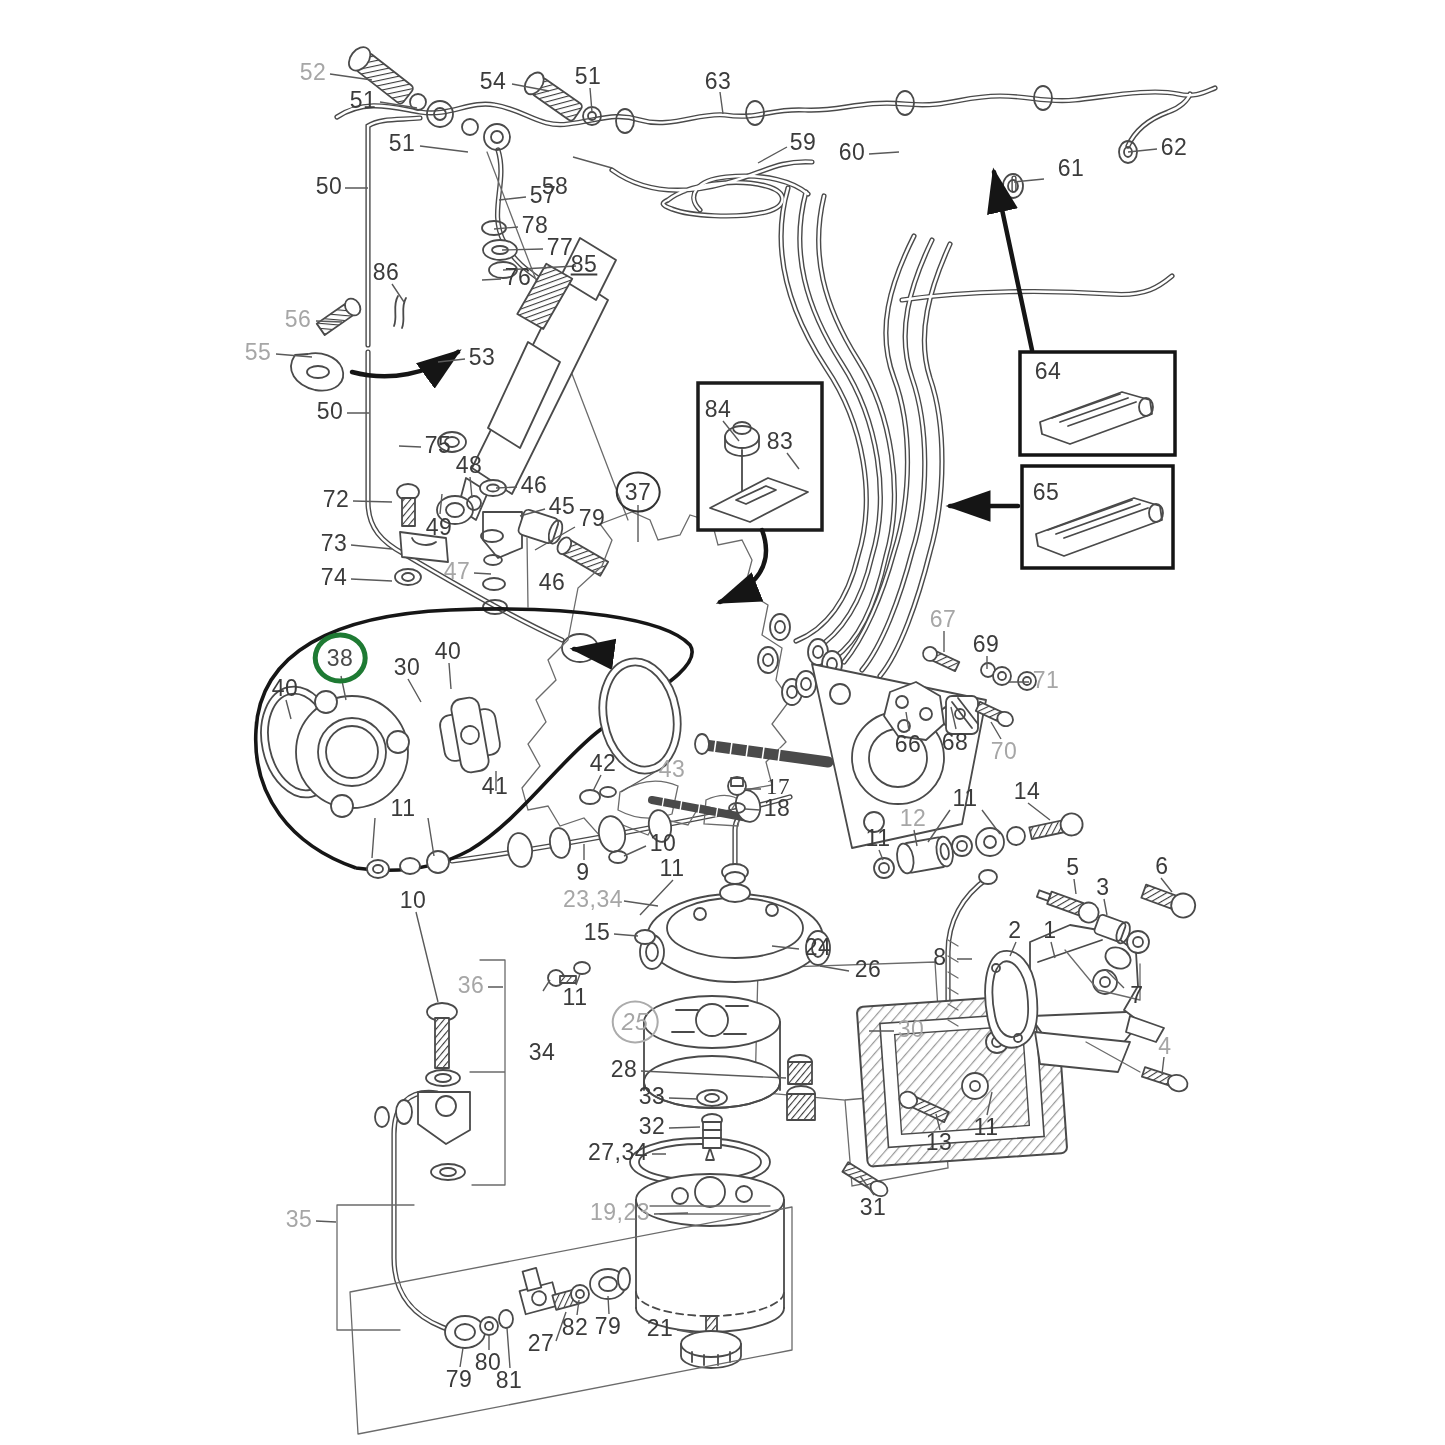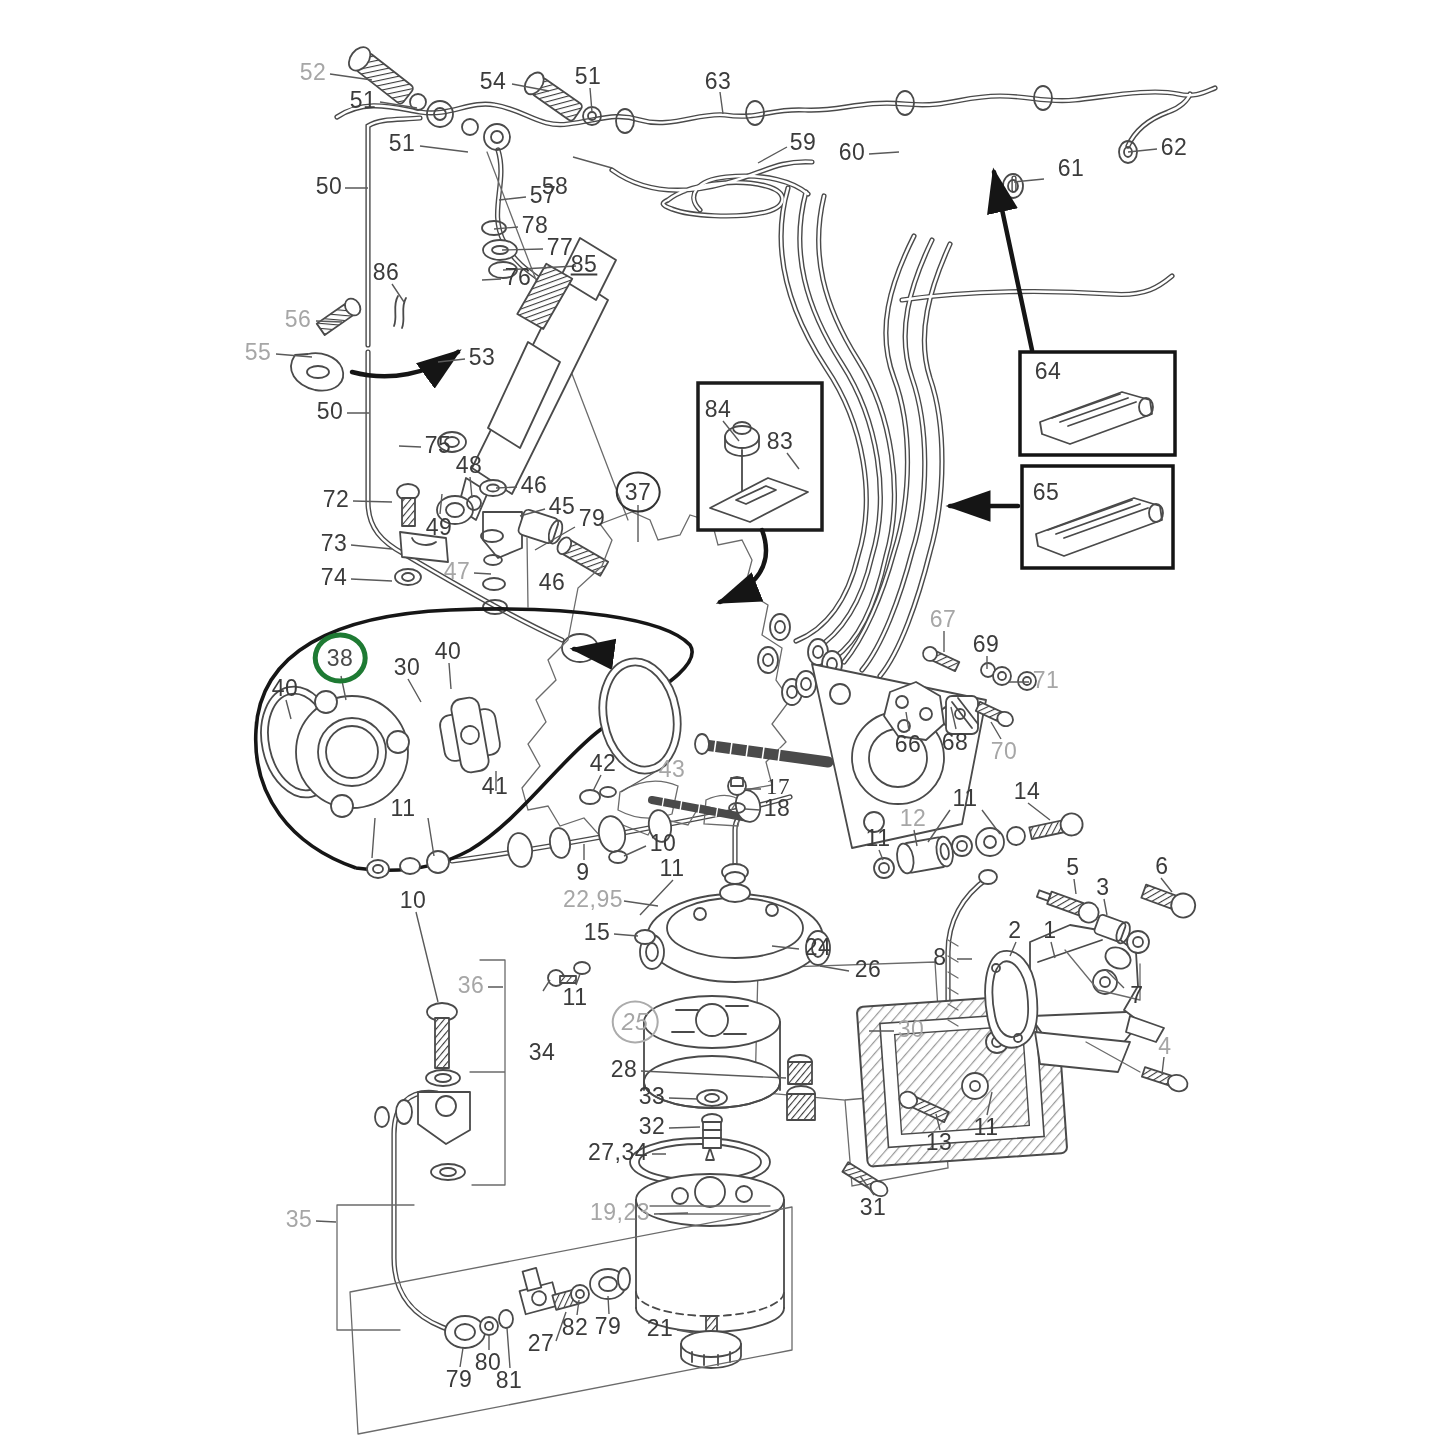--- a/index.html
+++ b/index.html
@@ -513,21 +513,21 @@
       <span class="lbl" style="left: 495px; top: 766px; margin-top: 20px;">41</span>
       <span class="lbl" style="left: 603px; top: 763px;">42</span>
       <span class="lbl muted" style="left: 672px; top: 769px;">43</span>
       <span class="lbl" style="left: 778px; top: 787px; font-family: Liberation Serif, serif;">17</span>
       <span class="lbl" style="left: 777px; top: 808px;">18</span>
       <span class="lbl" style="left: 583px; top: 872px;">9</span>
       <span class="lbl" style="left: 663px; top: 843px;">10</span>
       <span class="lbl" style="left: 672px; top: 868px;">11</span>
       <span class="lbl" style="left: 403px; top: 808px;">11</span>
       <span class="lbl" style="left: 413px; top: 900px;">10</span>
-      <span class="lbl muted" style="left: 593px; top: 899px;">22,95</span>
+      <span class="lbl muted" style="left: 593px; top: 899px;">23,34</span>
       <span class="lbl" style="left: 597px; top: 932px;">15</span>
       <span class="lbl" style="left: 818px; top: 947px;">24</span>
       <span class="lbl" style="left: 868px; top: 969px;">26</span>
       <span class="lbl" style="left: 542px; top: 1052px;">34</span>
       <span class="lbl" style="left: 575px; top: 997px;">11</span>
       <span class="lbl muted circ-gray" style="left: 635px; top: 1022px; font-style: italic;">25</span>
       <span class="lbl muted" style="left: 911px; top: 1029px;">30</span>
       <span class="lbl" style="left: 624px; top: 1069px;">28</span>
       <span class="lbl" style="left: 652px; top: 1096px;">33</span>
       <span class="lbl" style="left: 652px; top: 1126px;">32</span>

